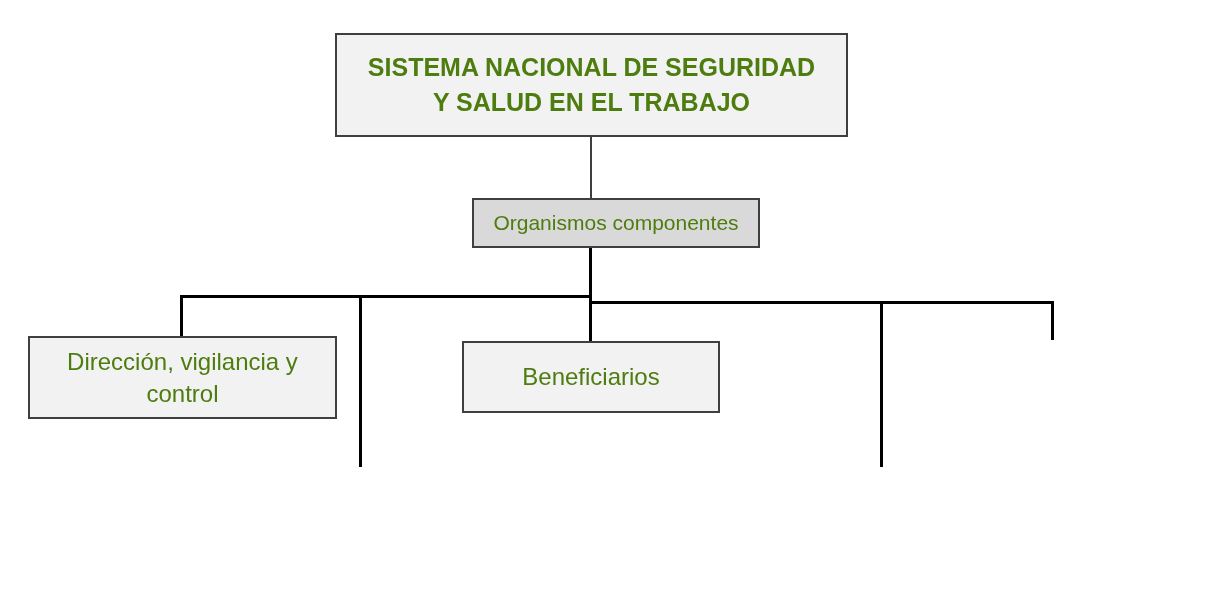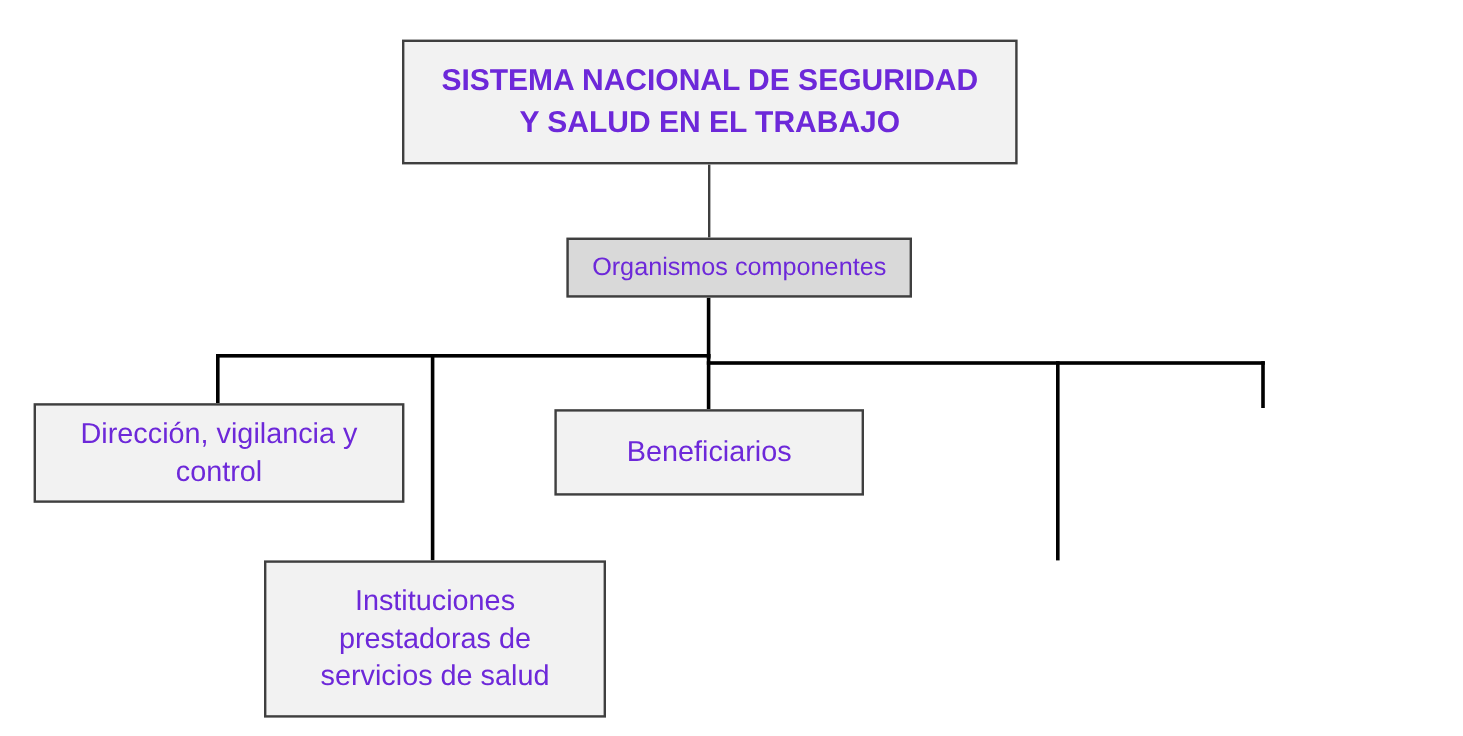--- a/index.html
+++ b/index.html
@@ -2,21 +2,21 @@
 <html><head>
 <meta charset="utf-8">
 <style>
   html, body { margin: 0; padding: 0; background: #ffffff; }
   .canvas {
     position: relative;
     width: 1219px;
     height: 613px;
     background: #ffffff;
     font-family: "Liberation Sans", "DejaVu Sans", sans-serif;
-    color: #6d28d9;
+    color: #4d7c0f;
     overflow: hidden;
   }
   .node {
     position: absolute;
     box-sizing: border-box;
     background: #f2f2f2;
     border: 2px solid #3f3f3f;
     display: flex;
     align-items: center;
     justify-content: center;
@@ -67,21 +67,18 @@
   <div class="line l-drop-administracion"></div>
 
   <div class="node node-root">SISTEMA NACIONAL DE SEGURIDAD
 Y SALUD EN EL TRABAJO</div>
 
   <div class="node node-hub">Organismos componentes</div>
 
   <div class="node node-child node-direccion">Dirección, vigilancia y
 control</div>
 
-  <div class="node node-child node-instituciones">Instituciones
-prestadoras de
-servicios de salud</div>
 
   <div class="node node-child node-beneficiarios">Beneficiarios</div>
 
 
 
 </div>
 
 </body></html>

